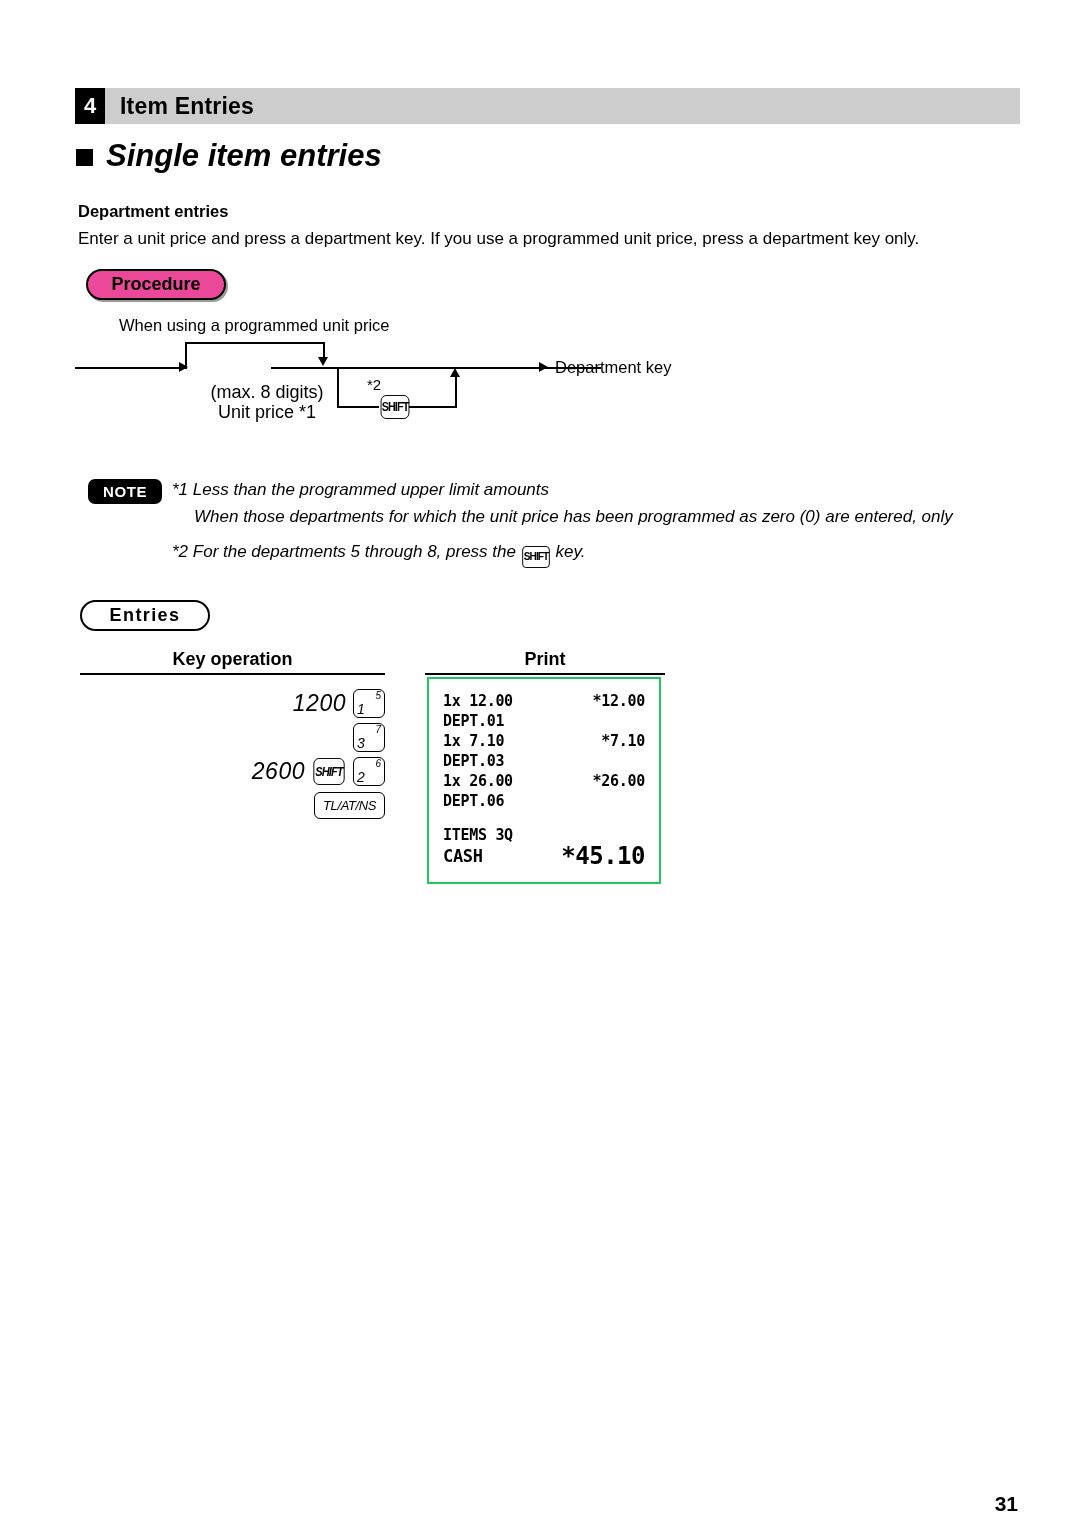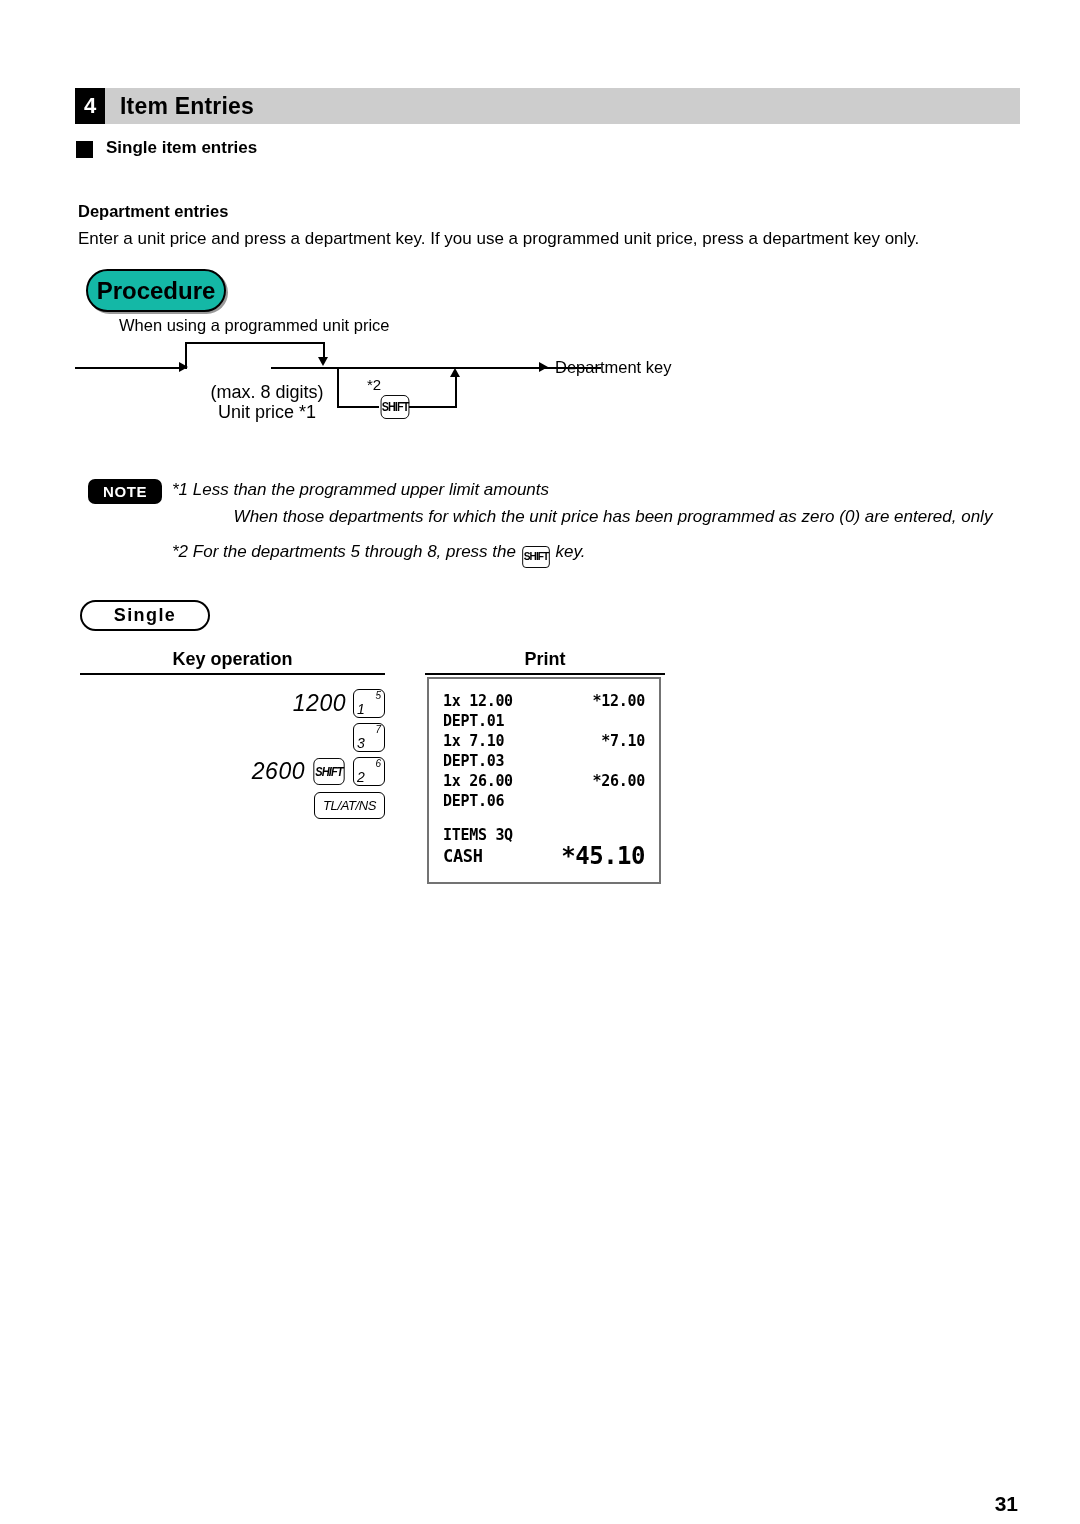--- a/index.html
+++ b/index.html
@@ -58,22 +58,23 @@
     gap: 13px;
   }
   .sq-bullet {
     width: 17px;
     height: 17px;
     background: #000;
     flex: none;
     margin-top: 3px;
   }
   .sub-head-text {
-    font-size: 17px;
-    font-weight: bold;
+    font-size: 31px;
+    font-weight: bold;
+    font-style: italic;
   }
 
   
   .h3 {
     position: absolute;
     left: 78px;
     top: 202px;
     font-size: 16.5px;
     font-weight: bold;
   }
@@ -93,23 +94,23 @@
     align-items: center;
     justify-content: center;
     border: 2px solid #000;
     border-radius: 999px;
     box-sizing: border-box;
   }
   .pill-procedure {
     left: 86px;
     top: 269px;
     width: 140px;
-    height: 43px;
-    background: #14b8a6;
-    font-size: 24px;
+    height: 31px;
+    background: #ec4899;
+    font-size: 18px;
     font-weight: bold;
     box-shadow: 2px 2px 0 #9a9a9a;
   }
   .pill-example {
     left: 80px;
     top: 600px;
     width: 130px;
     height: 31px;
     background: #ffffff;
     font-size: 18px;
@@ -137,21 +138,21 @@
   .note-body {
     position: absolute;
     left: 172px;
     top: 476px;
     width: 860px;
     font-size: 17px;
     font-style: italic;
     line-height: 27px;
   }
   .note-indent { padding-left: 22px; display: block; }
-  .note-line2 { margin-top: 0; text-align: center; }
+  .note-line2 { margin-top: 0; }
   .note-gap { margin-top: 8px; }
 
   
   .key-inline {
     display: inline-flex;
     align-items: center;
     justify-content: center;
     border: 1.6px solid #000;
     border-radius: 4px;
     background: #fff;
@@ -305,21 +306,21 @@
     letter-spacing: -.4px;
   }
 
   
   .receipt {
     position: absolute;
     left: 427px;
     top: 677px;
     width: 234px;
     height: 207px;
-    border: 2px solid #737373;
+    border: 2px solid #22c55e;
     background: #fff;
     box-sizing: border-box;
     padding: 12px 14px 0 14px;
     font-family: "DejaVu Sans Mono", monospace;
     font-weight: bold;
   }
   .r-row {
     display: flex;
     justify-content: space-between;
     font-size: 15px;
@@ -411,21 +412,21 @@
 <div class="note-body">
   <span>*1 Less than the programmed upper limit amounts</span>
   <span class="note-indent note-line2">When those departments for which the unit price has been programmed as zero (0) are entered, only</span>
   <span class="note-gap" style="display:block;">
     <span>*2 For the departments 5 through 8, press the</span>
     <span class="key-inline key-shift-note">SHIFT</span>
     <span>key.</span>
   </span>
 </div>
 
-<div class="pill pill-example">Single</div>
+<div class="pill pill-example">Entries</div>
 
 <div class="col-head" style="left:80px; top:649px; width:305px;">Key operation</div>
 <div class="col-rule" style="left:80px; top:673px; width:305px;"></div>
 
 <div class="col-head" style="left:425px; top:649px; width:240px;">Print</div>
 <div class="col-rule" style="left:425px; top:673px; width:240px;"></div>
 
 <div class="keyops">
 
   <div class="keyop-row">

